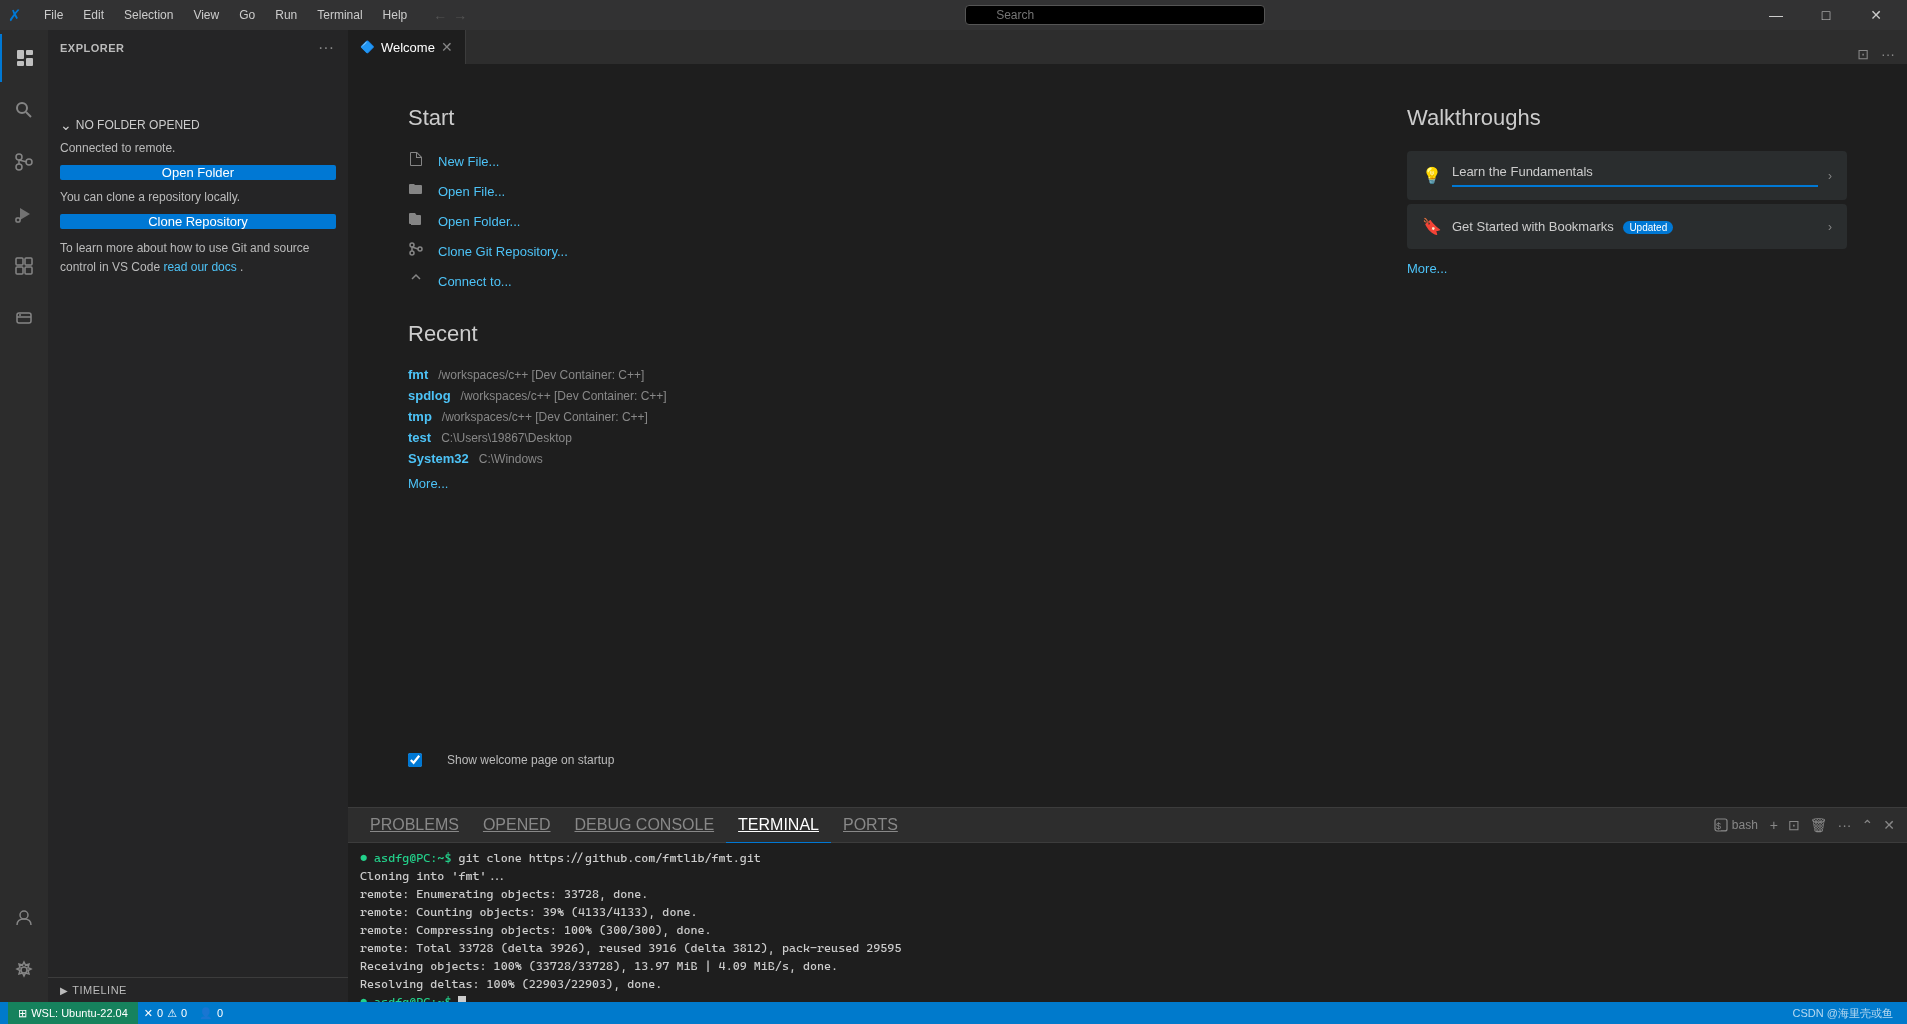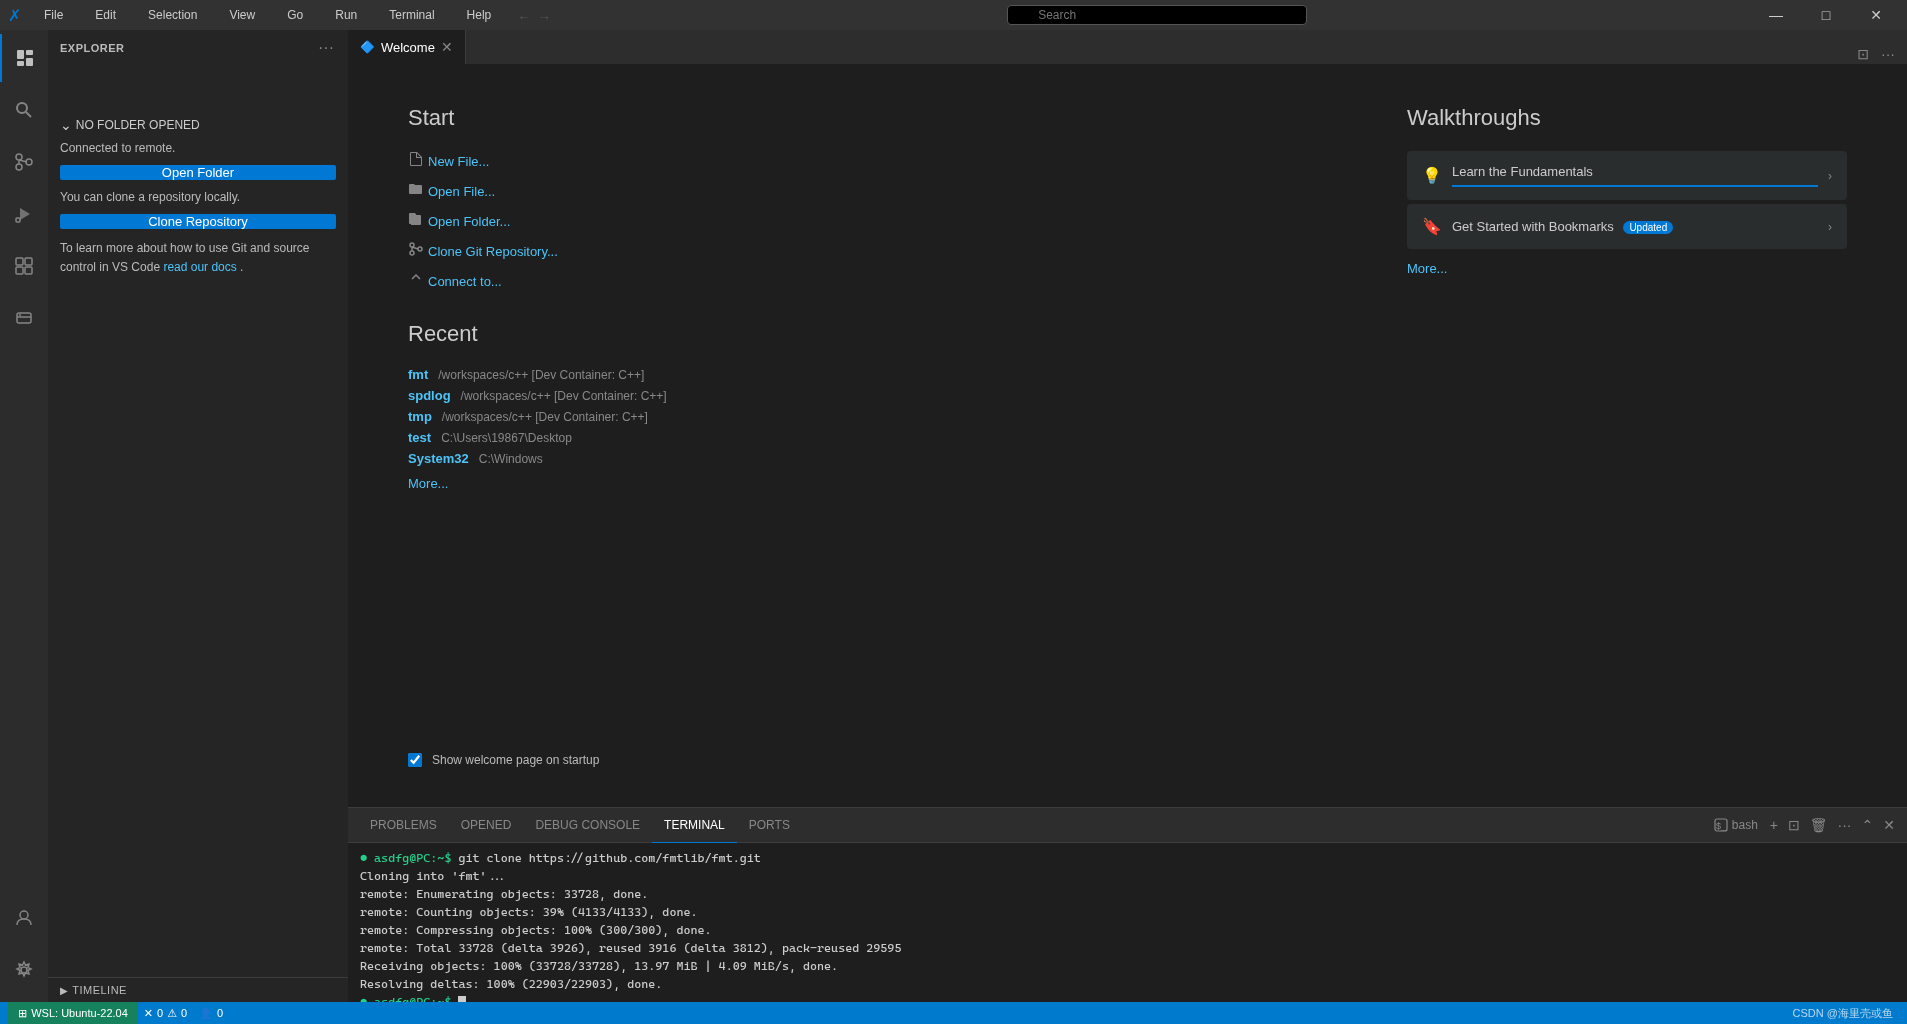--- a/index.html
+++ b/index.html
@@ -25,21 +25,21 @@
       gap: 8px;
       flex-shrink: 0;
     }
     .title-bar-logo {
       color: #0078d4;
       font-size: 16px;
       width: 20px;
     }
     .title-bar-menu {
       display: flex;
-      gap: 16px;
+      gap: 4px;
     }
     .title-bar-menu-item {
       padding: 2px 8px;
       cursor: pointer;
       color: #cccccc;
       font-size: 12px;
     }
     .title-bar-search {
       flex: 1;
       display: flex;
@@ -294,20 +294,21 @@
     }
     .section-title {
       font-size: 22px;
       font-weight: 300;
       color: #ccc;
       margin-bottom: 20px;
     }
     .start-item {
       display: flex;
       align-items: center;
+      gap: 10px;
       margin-bottom: 10px;
       cursor: pointer;
     }
     .start-item-icon {
       font-size: 16px;
       color: #858585;
       width: 20px;
     }
     .start-item-text {
       color: #4dc3f7;
@@ -381,21 +382,21 @@
     .walkthrough-progress {
       height: 2px;
       background: #0078d4;
       width: 100%;
       margin-top: 6px;
     }
 
     .welcome-footer {
       display: flex;
       align-items: center;
-      gap: 10px;
+      gap: 25px;
       margin-top: 30px;
       padding-top: 20px;
     }
     .checkbox {
       width: 14px;
       height: 14px;
       accent-color: #0078d4;
     }
     .footer-text {
       color: #bbb;
@@ -415,27 +416,28 @@
       height: 35px;
       background: #2d2d2d;
       display: flex;
       align-items: center;
       padding: 0 10px;
       gap: 0;
       border-bottom: 1px solid #3c3c3c;
     }
     .terminal-tab {
       padding: 4px 12px;
-      font-size: 12px;
+      font-size: 16px;
       color: #888;
       cursor: pointer;
       height: 36px;
       display: flex;
       align-items: center;
       border-bottom: 1px solid transparent;
+      text-decoration: underline;
     }
     .terminal-tab.active {
       color: #fff;
       border-bottom: 1px solid #0078d4;
     }
     .terminal-tab-actions {
       margin-left: auto;
       display: flex;
       align-items: center;
       gap: 6px;

